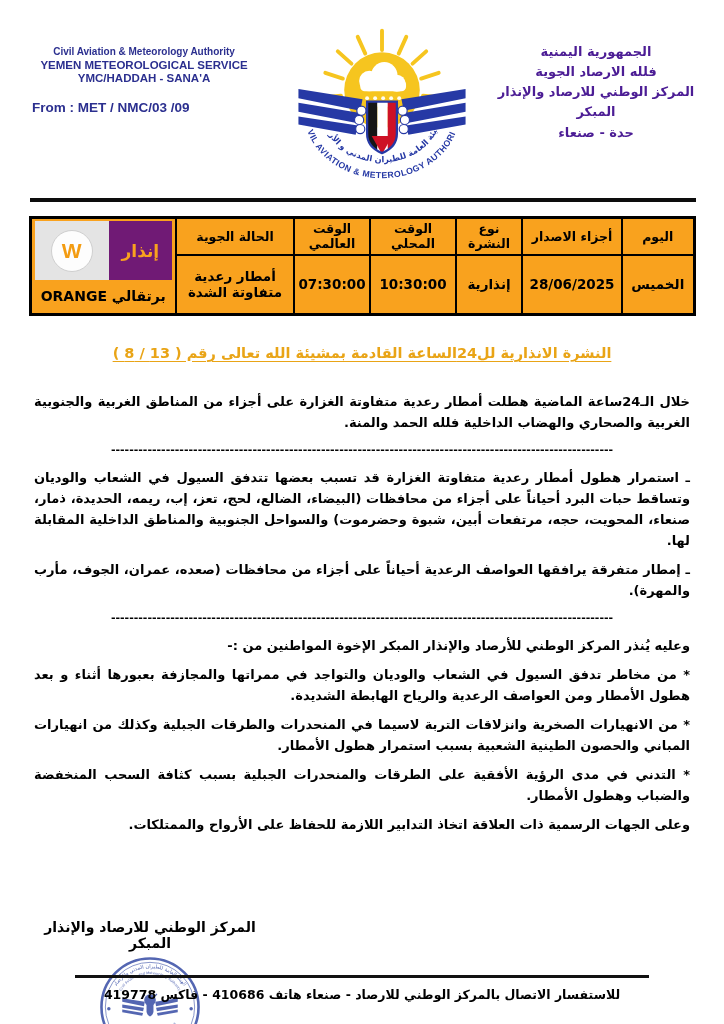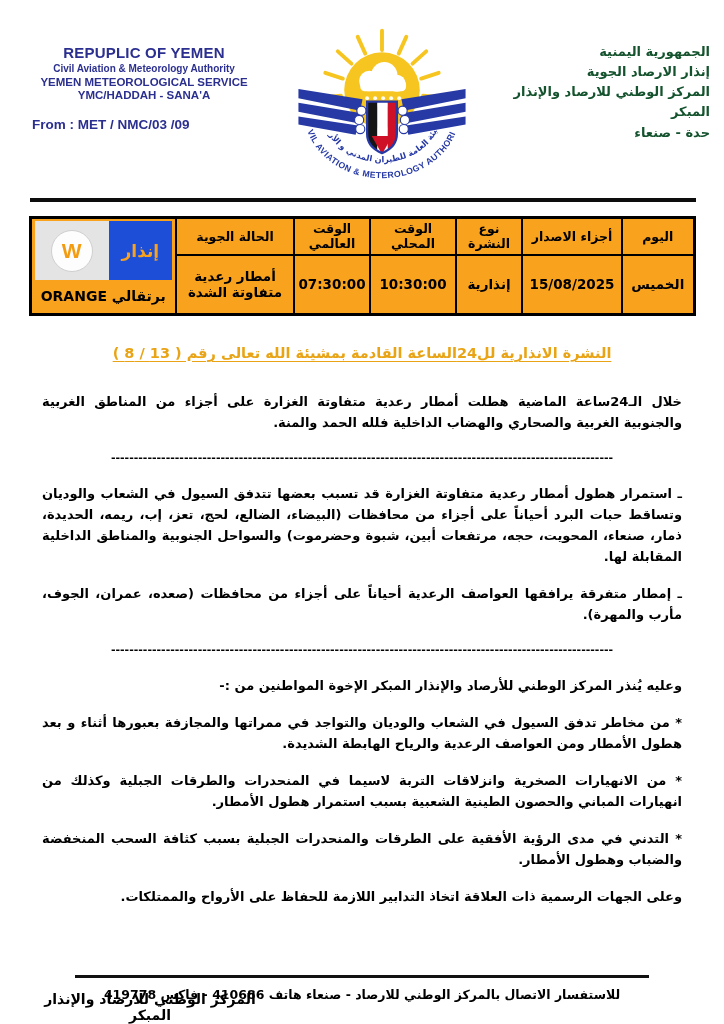--- a/index.html
+++ b/index.html
@@ -20,21 +20,21 @@
     font-family: "Liberation Sans", sans-serif; font-weight: bold;
     padding-top: 18px;
   }
   .hdr-left .l1 { font-size: 15px; letter-spacing: .2px; }
   .hdr-left .l2 { font-size: 10px; margin-top: 2px; }
   .hdr-left .l3 { font-size: 11.5px; margin-top: 2px; }
   .hdr-left .l4 { font-size: 11.5px; margin-top: 1px; }
   .hdr-left .from { font-size: 13.5px; margin-top: 16px; text-align: left; padding-left: 2px; }
   .hdr-logo { width: 172px; margin: 0 14px 0 38px; }
   .hdr-right {
-    flex: 1; direction: rtl; text-align: right; color: #14532d;
+    flex: 1; direction: rtl; text-align: center; color: #4c1d95;
     font-weight: bold; font-size: 13px; line-height: 1.55; padding: 16px 6px 0 0;
   }
   .divider {
     height: 4px; background: #0d0d0d; margin: 10px 28px 0 30px;
   }
   
   table.info {
     direction: rtl; border-collapse: collapse;
     margin: 14px auto 0 auto; width: 660px;
     border: 3px solid #000; background: #f9a21e;
@@ -46,21 +46,21 @@
   }
   tr.hrow td { height: 36px; font-size: 12.5px; }
   tr.vrow td { height: 58px; font-size: 13.5px; }
   td.c-day { width: 72px; } td.c-date { width: 100px; } td.c-type { width: 66px; }
   td.c-lt { width: 86px; } td.c-ut { width: 76px; } td.c-wx { width: 118px; }
   td.badge-cell { width: 146px; background: #fff; padding: 0; vertical-align: top; }
   .badge { display: flex; flex-direction: column; height: 90px; }
   .badge-top { flex: 1; display: flex; align-items: stretch; }
   .badge-word {
     flex: 1; display: flex; align-items: center; justify-content: center;
-    color: #f9a21e; font-weight: bold; font-size: 17px; background: #1d4ed8;
+    color: #f9a21e; font-weight: bold; font-size: 17px; background: #701a75;
   }
   .badge-wbox {
     width: 54%; background: #e4e4e4; display: flex; align-items: center; justify-content: center;
   }
   .badge-wcircle {
     width: 42px; height: 42px; border-radius: 50%; background: #fdfdfd;
     border: 1px solid #cfcfcf; display: flex; align-items: center; justify-content: center;
     color: #f39c12; font-weight: bold; font-size: 21px;
     font-family: "Liberation Sans", sans-serif;
   }
@@ -73,21 +73,21 @@
     margin-top: 29px; text-align: center; direction: rtl;
     color: #e9a416; font-weight: bold; font-size: 14.5px;
     text-decoration: underline; text-underline-offset: 3px;
   }
   
   .body-text {
     direction: rtl; margin: 30px 26px 0 26px;
     font-size: 13px; font-weight: bold; line-height: 1.62;
     text-align: justify;
   }
-  .body-text p { margin: 16px; }
+  .body-text p { margin: 8px; }
   .sep {
     text-align: center; font-size: 11px; font-weight: bold;
     white-space: nowrap; overflow: hidden; letter-spacing: 0;
     margin: 1px 60px;
   }
   
   .signature { width: 252px; margin: 84px 0 0 24px; text-align: center; }
   .signature .org { font-size: 14px; font-weight: bold; direction: rtl; }
   .signature svg { display: block; margin: 4px auto 0 auto; }
   
@@ -98,21 +98,20 @@
     margin-top: 9px;
   }
 </style>
 </head>
 <body>
 
 <div id="page">
 
   <div class="header">
     <div class="hdr-left">
-      <div class="l1">REPUPLIC OF YEMEN</div>
       <div class="l2">Civil Aviation &amp; Meteorology Authority</div>
       <div class="l3">YEMEN METEOROLOGICAL SERVICE</div>
       <div class="l4">YMC/HADDAH - SANA'A</div>
       <div class="from">From : MET / NMC/03 /09</div>
     </div>
 
     <div class="hdr-logo">
       <svg width="172" height="158" viewBox="0 0 150 138">
 
         <g stroke="#f6c51f" stroke-width="3.4" stroke-linecap="round">
@@ -188,21 +187,21 @@
           <textPath href="#arcAr" startOffset="50%" text-anchor="middle">الهيئة العامة للطيران المدني و الأرصاد</textPath>
         </text>
         <text font-size="7.6" font-weight="bold" fill="#2639a5" letter-spacing="0.4" font-family="Liberation Sans, sans-serif">
           <textPath href="#arcEn" startOffset="50%" text-anchor="middle">CIVIL AVIATION &amp; METEROLOGY AUTHORITY</textPath>
         </text>
       </svg>
     </div>
 
     <div class="hdr-right">
       <div>الجمهورية اليمنية</div>
-      <div>إنذار الارصاد الجوية</div>
+      <div>فلله الارصاد الجوية</div>
       <div>المركز الوطني للارصاد والإنذار المبكر</div>
       <div>حدة - صنعاء</div>
     </div>
   </div>
 
   <div class="divider"></div>
 
   <table class="info">
     <tbody>
         <tr class="hrow">
@@ -219,21 +218,21 @@
             <div class="badge-wbox">
               <div class="badge-wcircle">W</div>
             </div>
           </div>
           <div class="badge-bottom">برتقالي ORANGE</div>
         </div>
       </td>
     </tr>
     <tr class="vrow">
       <td>الخميس</td>
-      <td>15/08/2025</td>
+      <td>28/06/2025</td>
       <td>إنذارية</td>
       <td>10:30:00</td>
       <td>07:30:00</td>
       <td>أمطار رعدية متفاوتة الشدة</td>
     </tr>
   </tbody>
     </table>
 
   <div class="bulletin-title">النشرة الانذارية لل24الساعة القادمة بمشيئة الله تعالى رقم ( 13 / 8 )</div>
 

